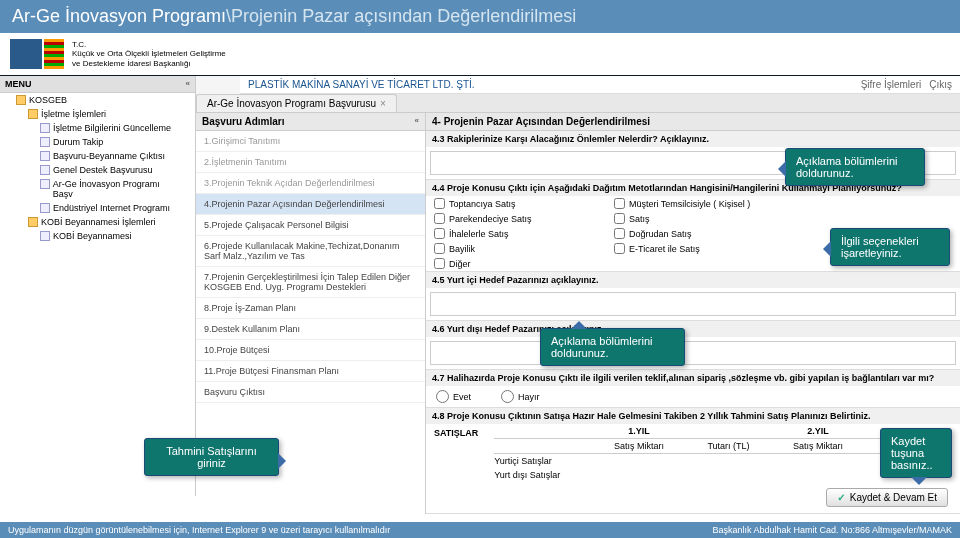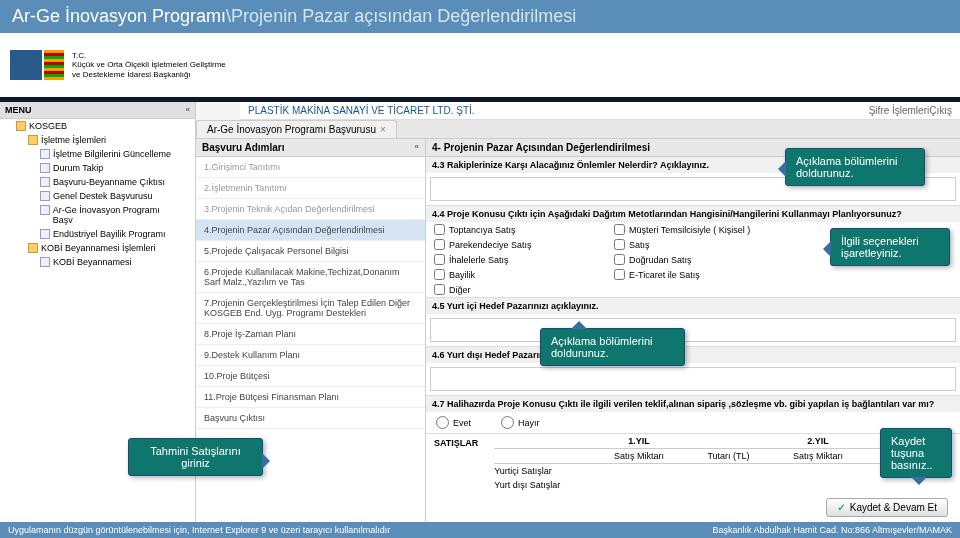--- a/index.html
+++ b/index.html
@@ -1,40 +1,40 @@
 <!DOCTYPE html>
 <html><head>
 <meta charset="utf-8">
 <style>
 * { margin: 0; padding: 0; box-sizing: border-box; font-family: Arial, sans-serif; }
 body { width: 960px; height: 538px; overflow: hidden; background: #fff; font-size: 10px; position: relative; }
 
 .title-bar { background: #5a8db8; color: #fff; padding: 6px 12px; font-size: 18px; font-weight: 300; }
 .title-bar .light { color: #d5e5f0; }
 
-.header { display: flex; align-items: center; padding: 17px 10px; border-bottom: 5px solid #0f172a; }
+.header { display: flex; align-items: center; padding: 6px 10px; border-bottom: 1px solid #0f172a; }
 .logo { display: flex; align-items: center; gap: 8px; }
 .logo-img { width: 54px; height: 30px; background: linear-gradient(90deg, #2a5a8a 60%, transparent 60%); position: relative; }
 .logo-img::before { content: ''; position: absolute; right: 0; top: 0; width: 20px; height: 30px; background: repeating-linear-gradient(0deg, #f90 0 3px, #0a0 3px 6px, #b00 6px 9px); }
 .logo-text { font-size: 8px; line-height: 1.2; }
 
 .app-body { display: flex; height: 420px; }
 
 .menu-panel { width: 196px; border-right: 1px solid #ccc; background: #fff; font-size: 9px; }
 .menu-title { background: #e0e0e0; padding: 3px 5px; font-weight: bold; display: flex; justify-content: space-between; border-bottom: 1px solid #ccc; }
 .tree-item { padding: 2px 18px 2px 16px; display: flex; align-items: flex-start; gap: 3px; cursor: pointer; }
 .tree-item.nested { padding-left: 28px; }
 .tree-item.nested2 { padding-left: 40px; }
 .tree-icon { width: 10px; height: 10px; display: inline-block; }
 .folder { background: #fc6; border: 1px solid #c93; }
 .file { background: #eef; border: 1px solid #99c; }
 
 .main-area { flex: 1; display: flex; flex-direction: column; background: #f5f5f5; }
 .company-bar { padding: 3px 8px; color: #1a5490; font-size: 10px; display: flex; justify-content: space-between; background: #fff; border-bottom: 1px solid #ddd; margin-left: 44px; }
-.company-bar .right-links { display: flex; color: #666; align-items: center; }
+.company-bar .right-links { display: flex; gap: 8px; color: #666; align-items: center; }
 .tab-bar { background: #e8e8e8; padding: 0; display: flex; border-bottom: 1px solid #ccc; }
 .tab { padding: 3px 10px; background: #f0f0f0; border: 1px solid #ccc; border-bottom: none; border-radius: 3px 3px 0 0; font-size: 10px; display: flex; align-items: center; gap: 4px; }
 .tab-close { color: #888; cursor: pointer; }
 
 .content-split { display: flex; flex: 1; }
 .steps-panel { width: 230px; background: #fff; border-right: 1px solid #ccc; }
 .steps-title { background: #e8e8e8; padding: 3px 6px; font-weight: bold; font-size: 10px; display: flex; justify-content: space-between; border-bottom: 1px solid #ccc; }
 .step-item { padding: 5px 8px; font-size: 9px; border-bottom: 1px solid #eee; cursor: pointer; color: #444; }
 .step-item.active { background: #d4e4f4; }
 .step-item.done { color: #999; }
@@ -64,21 +64,21 @@
 .footer { position: absolute; bottom: 0; left: 0; right: 0; background: #5a8db8; color: #fff; padding: 3px 8px; font-size: 9px; display: flex; justify-content: space-between; }
 
 .callout { position: absolute; background: #0f766e; color: #fff; padding: 6px 10px; border: 1px solid #1a4a7a; border-radius: 3px; font-size: 11px; box-shadow: 2px 2px 5px rgba(0,0,0,0.3); z-index: 10; }
 .callout::after { content: ''; position: absolute; border: 8px solid transparent; }
 .c1 { top: 148px; right: 35px; width: 140px; }
 .c1::after { left: -16px; top: 12px; border-right-color: #3b6ca8; }
 .c2 { top: 228px; right: 10px; width: 120px; }
 .c2::after { left: -16px; top: 12px; border-right-color: #3b6ca8; }
 .c3 { top: 328px; left: 540px; width: 145px; }
 .c3::after { top: -16px; left: 30px; border-bottom-color: #3b6ca8; }
-.c4 { top: 438px; left: 128px; width: 135px; text-align: center; }
+.c4 { top: 438px; left: 144px; width: 135px; text-align: center; }
 .c4::after { right: -16px; top: 14px; border-left-color: #3b6ca8; }
 .c5 { top: 428px; right: 8px; width: 72px; }
 .c5::after { bottom: -16px; left: 30px; border-top-color: #3b6ca8; }
 
 .collapse-icon { font-size: 8px; color: #666; cursor: pointer; }
 </style>
 </head>
 <body>
 
 <div class="title-bar">
@@ -126,21 +126,21 @@
         <div class="tree-item nested2">
           <span class="tree-icon file"></span>
           <span>Genel Destek Başvurusu</span>
         </div>
         <div class="tree-item nested2">
           <span class="tree-icon file"></span>
           <span>Ar-Ge İnovasyon Programı Başv</span>
         </div>
         <div class="tree-item nested2">
           <span class="tree-icon file"></span>
-          <span>Endüstriyel Bayilik Programı</span>
+          <span>Endüstriyel Internet Programı</span>
         </div>
         <div class="tree-item nested">
           <span class="tree-icon folder"></span>
           <span>KOBİ Beyannamesi İşlemleri</span>
         </div>
         <div class="tree-item nested2">
           <span class="tree-icon file"></span>
           <span>KOBİ Beyannamesi</span>
         </div>
       </div>
@@ -251,20 +251,21 @@
                 <span>Evet</span>
               </label>
             <label class="radio-item">
                 <input type="radio" name="r47" style="">
                 <span>Hayır</span>
               </label>
           </div>
         </div>
 
         <div class="form-section">
+          <div class="section-header">4.8 Proje Konusu Çıktının Satışa Hazır Hale Gelmesini Takiben 2 Yıllık Tahmini Satış Planınızı Belirtiniz.</div>
           <div style="display:flex;">
             <div class="sales-label">SATIŞLAR</div>
             <div class="sales-table">
               <div class="sales-head">
                 <div></div>
                 <div>1.YIL</div>
                   <div></div>
                 <div>2.YIL</div>
                   <div></div>
               </div>

